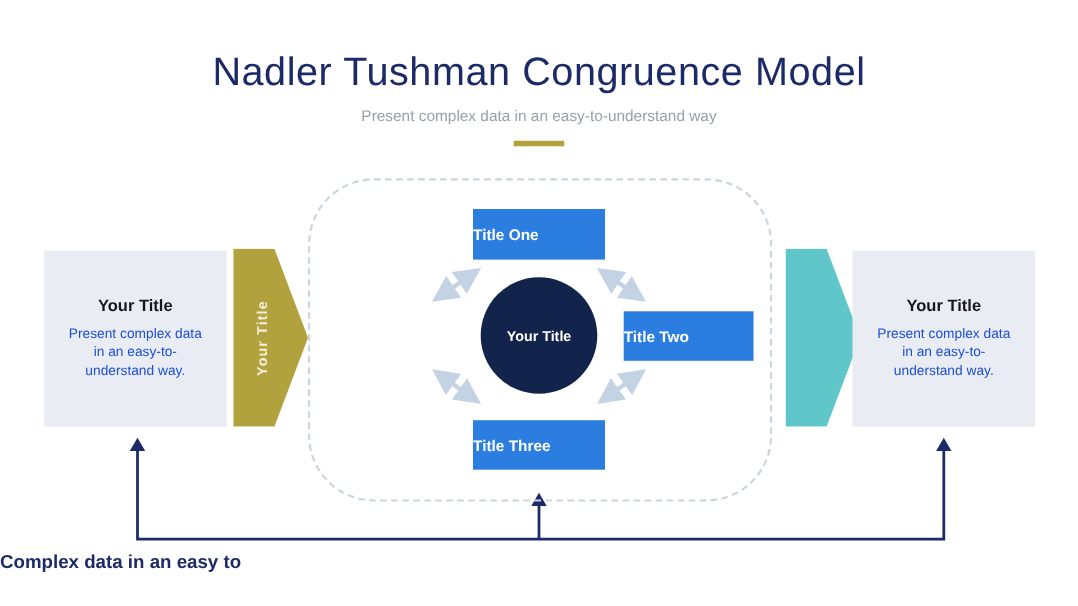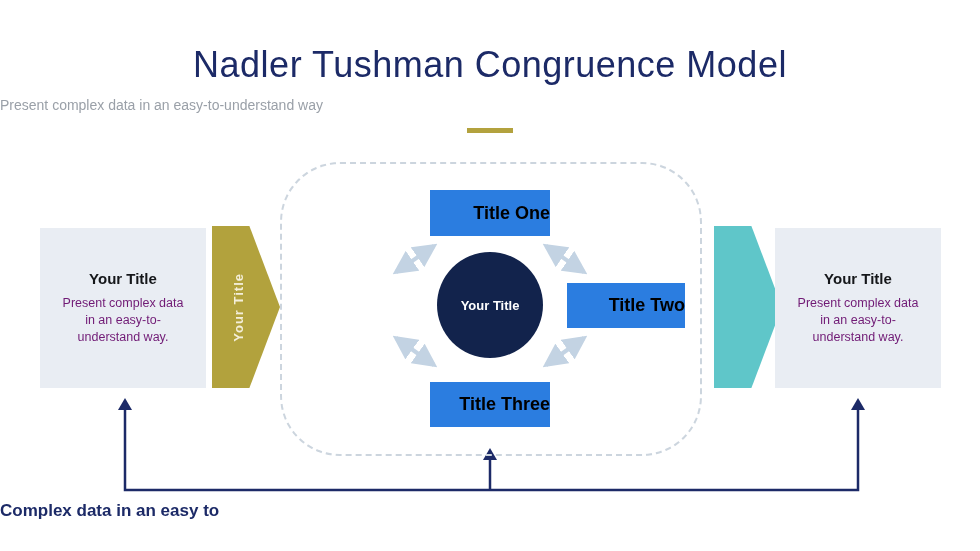--- a/index.html
+++ b/index.html
@@ -5,54 +5,54 @@
   html,body{margin:0;padding:0;background:#ffffff;}
   .slide{
     position:relative;width:980px;height:551px;margin:0 auto;background:#ffffff;
     font-family:"Liberation Sans",sans-serif;overflow:hidden;
   }
   .page-title{
     position:absolute;top:44px;left:0;width:100%;margin:0;text-align:center;
     font-size:36px;font-weight:400;color:#1c2a67;letter-spacing:.5px;
   }
   .page-subtitle{
-    position:absolute;top:97px;left:0;width:100%;margin:0;
+    position:absolute;top:97px;left:0;width:100%;margin:0;text-align:center;
     font-size:14px;color:#9aa0a8;
   }
   .accent-divider{
     position:absolute;top:128px;left:467px;width:46px;height:5px;background:#b3a23e;
   }
   .overlay-svg{position:absolute;left:0;top:0;width:980px;height:551px;pointer-events:none;z-index:1;}
   .dashed-frame{
     position:absolute;left:280px;top:162px;width:418px;height:290px;
     border:2px dashed #ccd5de;border-radius:60px;z-index:1;background:transparent;
   }
   .node{
-    position:absolute;background:#2b7de0;color:#000000;z-index:2;
-    display:flex;align-items:center;justify-content:flex-end;
-    font-size:18px;font-weight:bold;
+    position:absolute;background:#2b7de0;color:#ffffff;z-index:2;
+    display:flex;align-items:center;justify-content:flex-start;
+    font-size:14px;font-weight:bold;
   }
   .node-top{left:430px;top:190px;width:120px;height:46px;}
   .node-right{left:567px;top:283px;width:118px;height:45px;}
   .node-bottom{left:430px;top:382px;width:120px;height:45px;}
   .node-left{left:295px;top:283px;width:118px;height:45px;}
   .center-circle{
     position:absolute;left:437px;top:252px;width:106px;height:106px;border-radius:50%;
     background:#12234c;color:#ffffff;z-index:3;
     display:flex;align-items:center;justify-content:center;font-size:13px;font-weight:bold;
   }
   .panel{
     position:absolute;top:228px;width:166px;height:160px;background:#e9edf3;z-index:2;
     display:flex;flex-direction:column;align-items:center;justify-content:center;
     text-align:center;padding:0 22px;box-sizing:border-box;
   }
   .panel-left{left:40px;}
   .panel-right{left:775px;}
   .panel-title{font-size:15px;font-weight:bold;color:#15171a;margin-bottom:8px;}
-  .panel-body{font-size:12.5px;line-height:1.35;color:#701a75;}
+  .panel-body{font-size:12.5px;line-height:1.35;color:#1d4ed8;}
   .chev{
     position:absolute;top:226px;width:68px;height:162px;z-index:2;
     clip-path:polygon(0 0,55% 0,100% 50%,55% 100%,0 100%);
     display:flex;align-items:center;justify-content:center;
   }
   .chev-olive{left:212px;background:#b2a23d;}
   .chev-teal{left:714px;background:#5fc6c9;}
   .vtext{
     writing-mode:vertical-rl;transform:rotate(180deg);
     color:#f4efda;font-weight:bold;font-size:13px;letter-spacing:1px;

